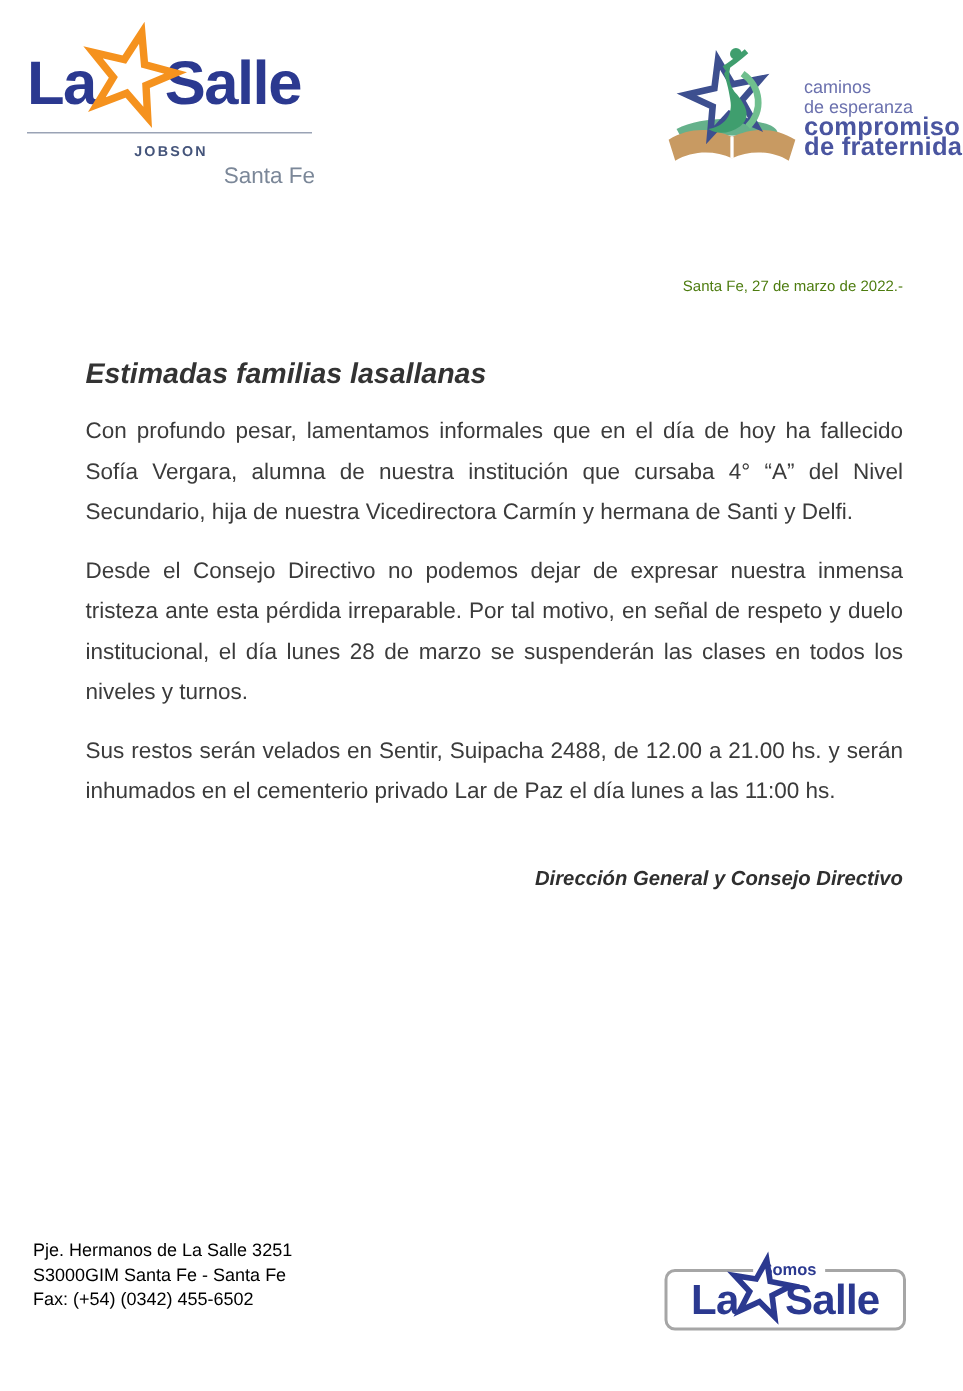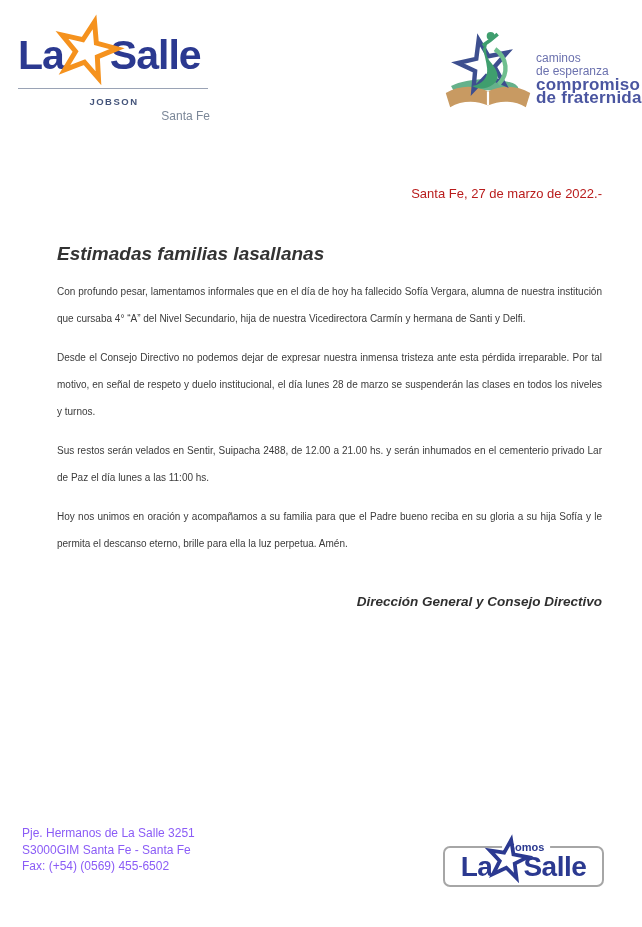--- a/index.html
+++ b/index.html
@@ -18,46 +18,46 @@
   .logo-la, .logo-salle {
     font-weight: bold; font-size: 41px; color: #2b3990;
     letter-spacing: -1px; line-height: 1;
   }
   .logo-star-wrap { width: 62px; height: 76px; margin: -14px -9px 0 -7px; position: relative; z-index: 2; }
   .logo-rule { border-top: 1.5px solid #9aa3b5; width: 190px; margin-top: 4px; }
   .logo-jobson {
     text-align: center; font-size: 9.5px; font-weight: bold;
     letter-spacing: 1.5px; color: #44547a; margin-top: 7px;
   }
-  .logo-santafe { text-align: right; font-size: 12px; color: #7b8798; margin-top: 2px; }
+  .logo-santafe { text-align: right; font-size: 15px; color: #7b8798; margin-top: 2px; }
 
   
   .logo-right { position: absolute; left: 444px; top: 26px; display: flex; }
   .emblem { width: 88px; height: 92px; flex: 0 0 auto; }
   .caminos-text { margin: 26px 0 0 4px; line-height: 13px; white-space: nowrap; }
   .cam-light { font-size: 12px; color: #6b71ae; }
   .cam-bold  { font-size: 17px; font-weight: bold; color: #4a55a0; letter-spacing: 0.2px; }
 
   
   .letter { position: absolute; left: 57px; top: 186px; width: 545px; color: #3b3b3b; }
-  .date-line { text-align: right; font-size: 13px; color: #b91c1c; margin-bottom: 42px; }
+  .date-line { text-align: right; font-size: 10px; color: #4d7c0f; margin-bottom: 42px; }
   .salutation { font-size: 19px; font-weight: bold; font-style: italic; color: #333; margin-bottom: 13px; }
   .letter p {
-    font-size: 10px; line-height: 27px; text-align: justify;
+    font-size: 15px; line-height: 27px; text-align: justify;
     margin: 0 0 12px 0;
   }
   .signature {
     margin-top: 37px; text-align: right;
     font-size: 13.5px; font-weight: bold; font-style: italic; color: #2f2f2f;
   }
 
   
   .footer-address {
     position: absolute; left: 22px; top: 825px;
-    font-size: 12px; line-height: 16.5px; color: #8b5cf6;
+    font-size: 12px; line-height: 16.5px; color: #000000;
   }
   .footer-website { font-weight: bold; margin-top: 1px; }
 
   .badge {
     position: absolute; left: 443px; top: 846px;
     width: 161px; height: 41px;
     border: 2px solid #a6a6a6; border-radius: 7px;
     background: #ffffff;
   }
   .badge-somos {
@@ -115,28 +115,27 @@
       <div class="cam-bold">de fraternidad</div>
     </div>
   </div>
 
   <main class="letter">
     <div class="date-line">Santa Fe, 27 de marzo de 2022.-</div>
     <div class="salutation">Estimadas familias lasallanas</div>
     <p>Con profundo pesar, lamentamos informales que en el día de hoy ha fallecido Sofía Vergara, alumna de nuestra institución que cursaba 4° “A” del Nivel Secundario, hija de nuestra Vicedirectora Carmín y hermana de Santi y Delfi.</p>
     <p>Desde el Consejo Directivo no podemos dejar de expresar nuestra inmensa tristeza ante esta pérdida irreparable. Por tal motivo, en señal de respeto y duelo institucional, el día lunes 28 de marzo se suspenderán las clases en todos los niveles y turnos.</p>
     <p>Sus restos serán velados en Sentir, Suipacha 2488, de 12.00 a 21.00 hs. y serán inhumados en el cementerio privado Lar de Paz el día lunes a las 11:00 hs.</p>
-    <p>Hoy nos unimos en oración y acompañamos a su familia para que el Padre bueno reciba en su gloria a su hija Sofía y le permita el descanso eterno, brille para ella la luz perpetua. Amén.</p>
     <div class="signature">Dirección General y Consejo Directivo</div>
   </main>
 
   <div class="footer-address">
     <div>Pje. Hermanos de La Salle 3251</div>
     <div>S3000GIM Santa Fe - Santa Fe</div>
-    <div>Fax: (+54) (0569) 455-6502</div>
+    <div>Fax: (+54) (0342) 455-6502</div>
   </div>
 
   <div class="badge">
     <span class="badge-somos">Somos</span>
     <div class="badge-row">
       <span class="badge-la">La</span>
       <span class="badge-star-wrap">
         <svg viewBox="0 0 100 101" width="42" height="52" style="transform: rotate(10deg);">
           <polygon points="50,7 61.2,39.6 95.7,40.2 68.1,60.9 78.2,93.8 50,74 21.8,93.8 31.9,60.9 4.3,40.2 38.8,39.6" fill="#ffffff" stroke="#2b3990" stroke-width="9" stroke-linejoin="miter"></polygon>
         </svg>

